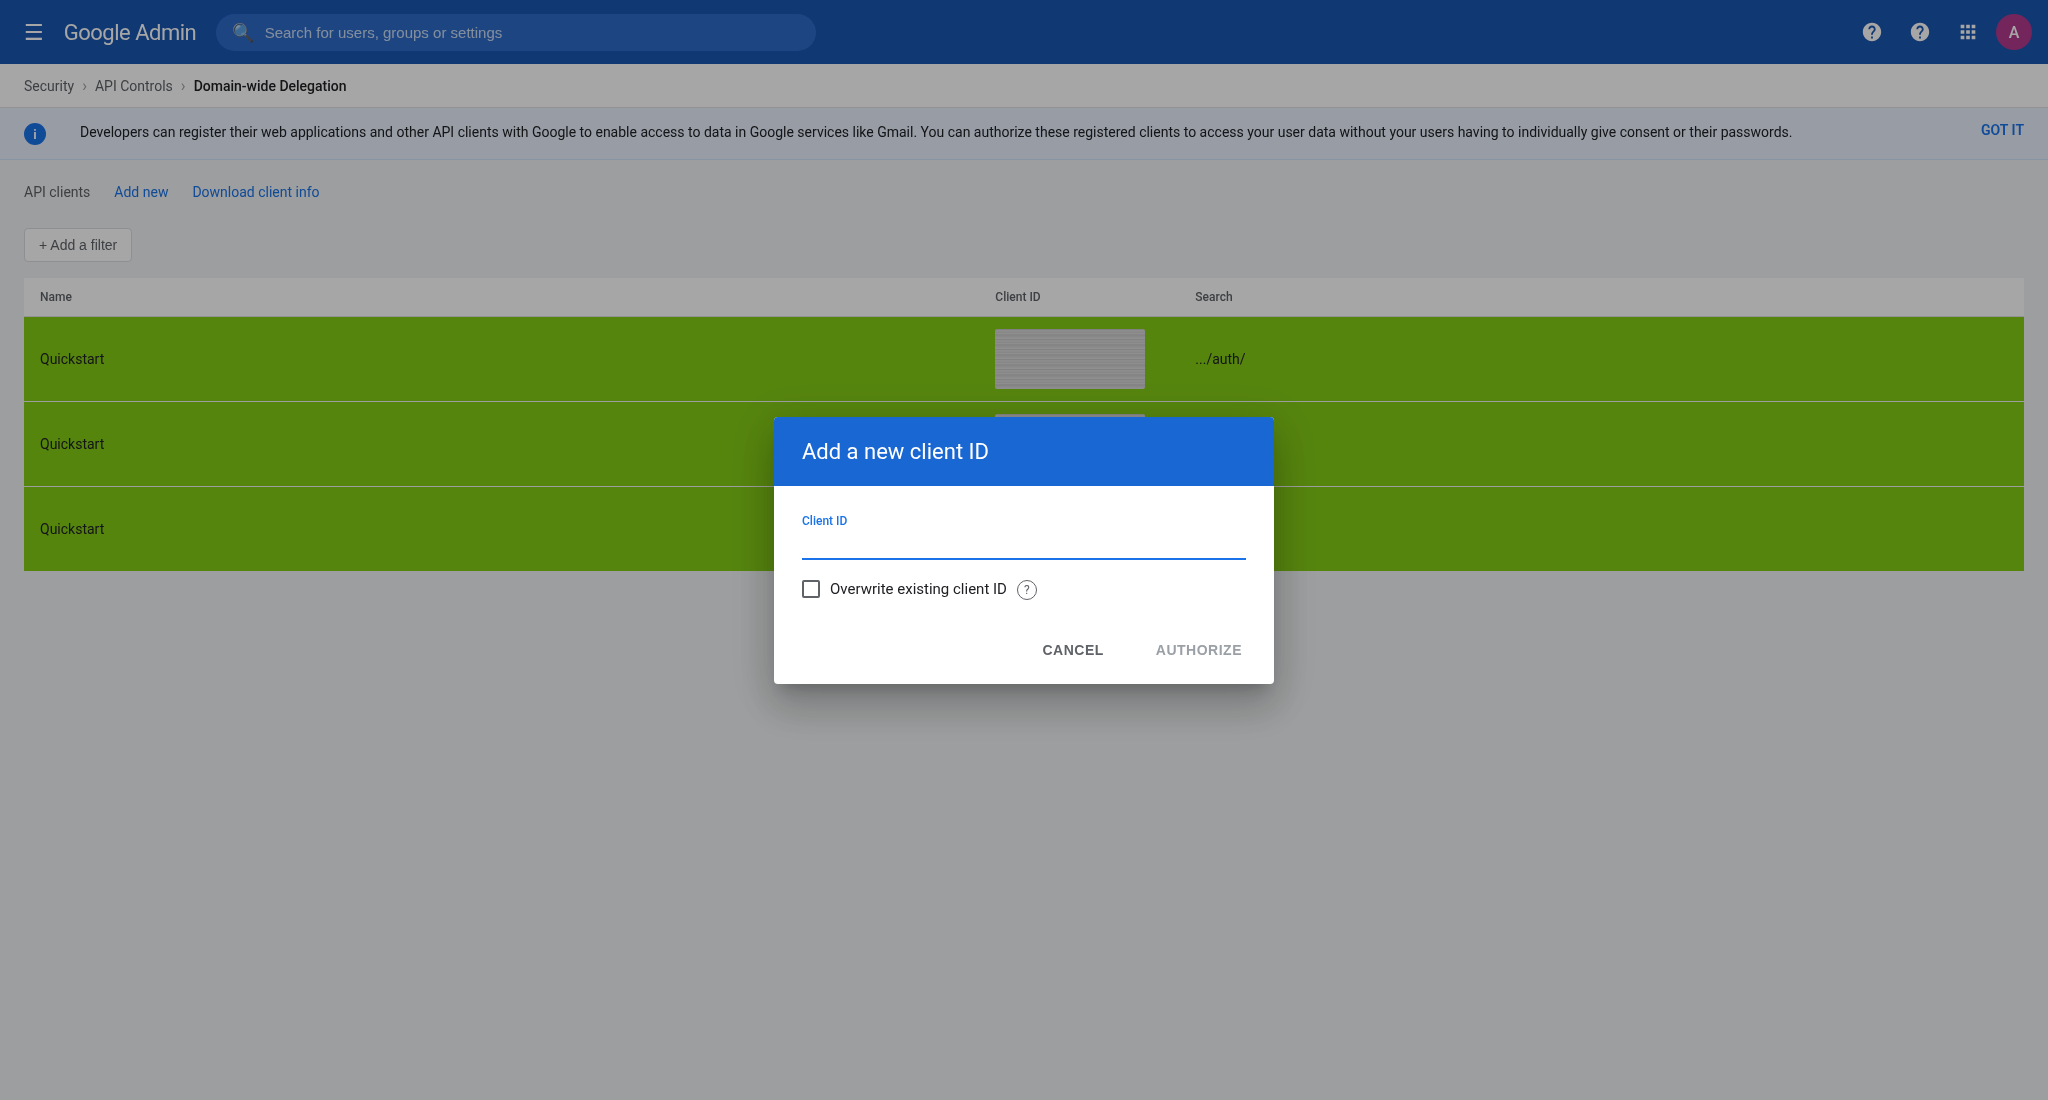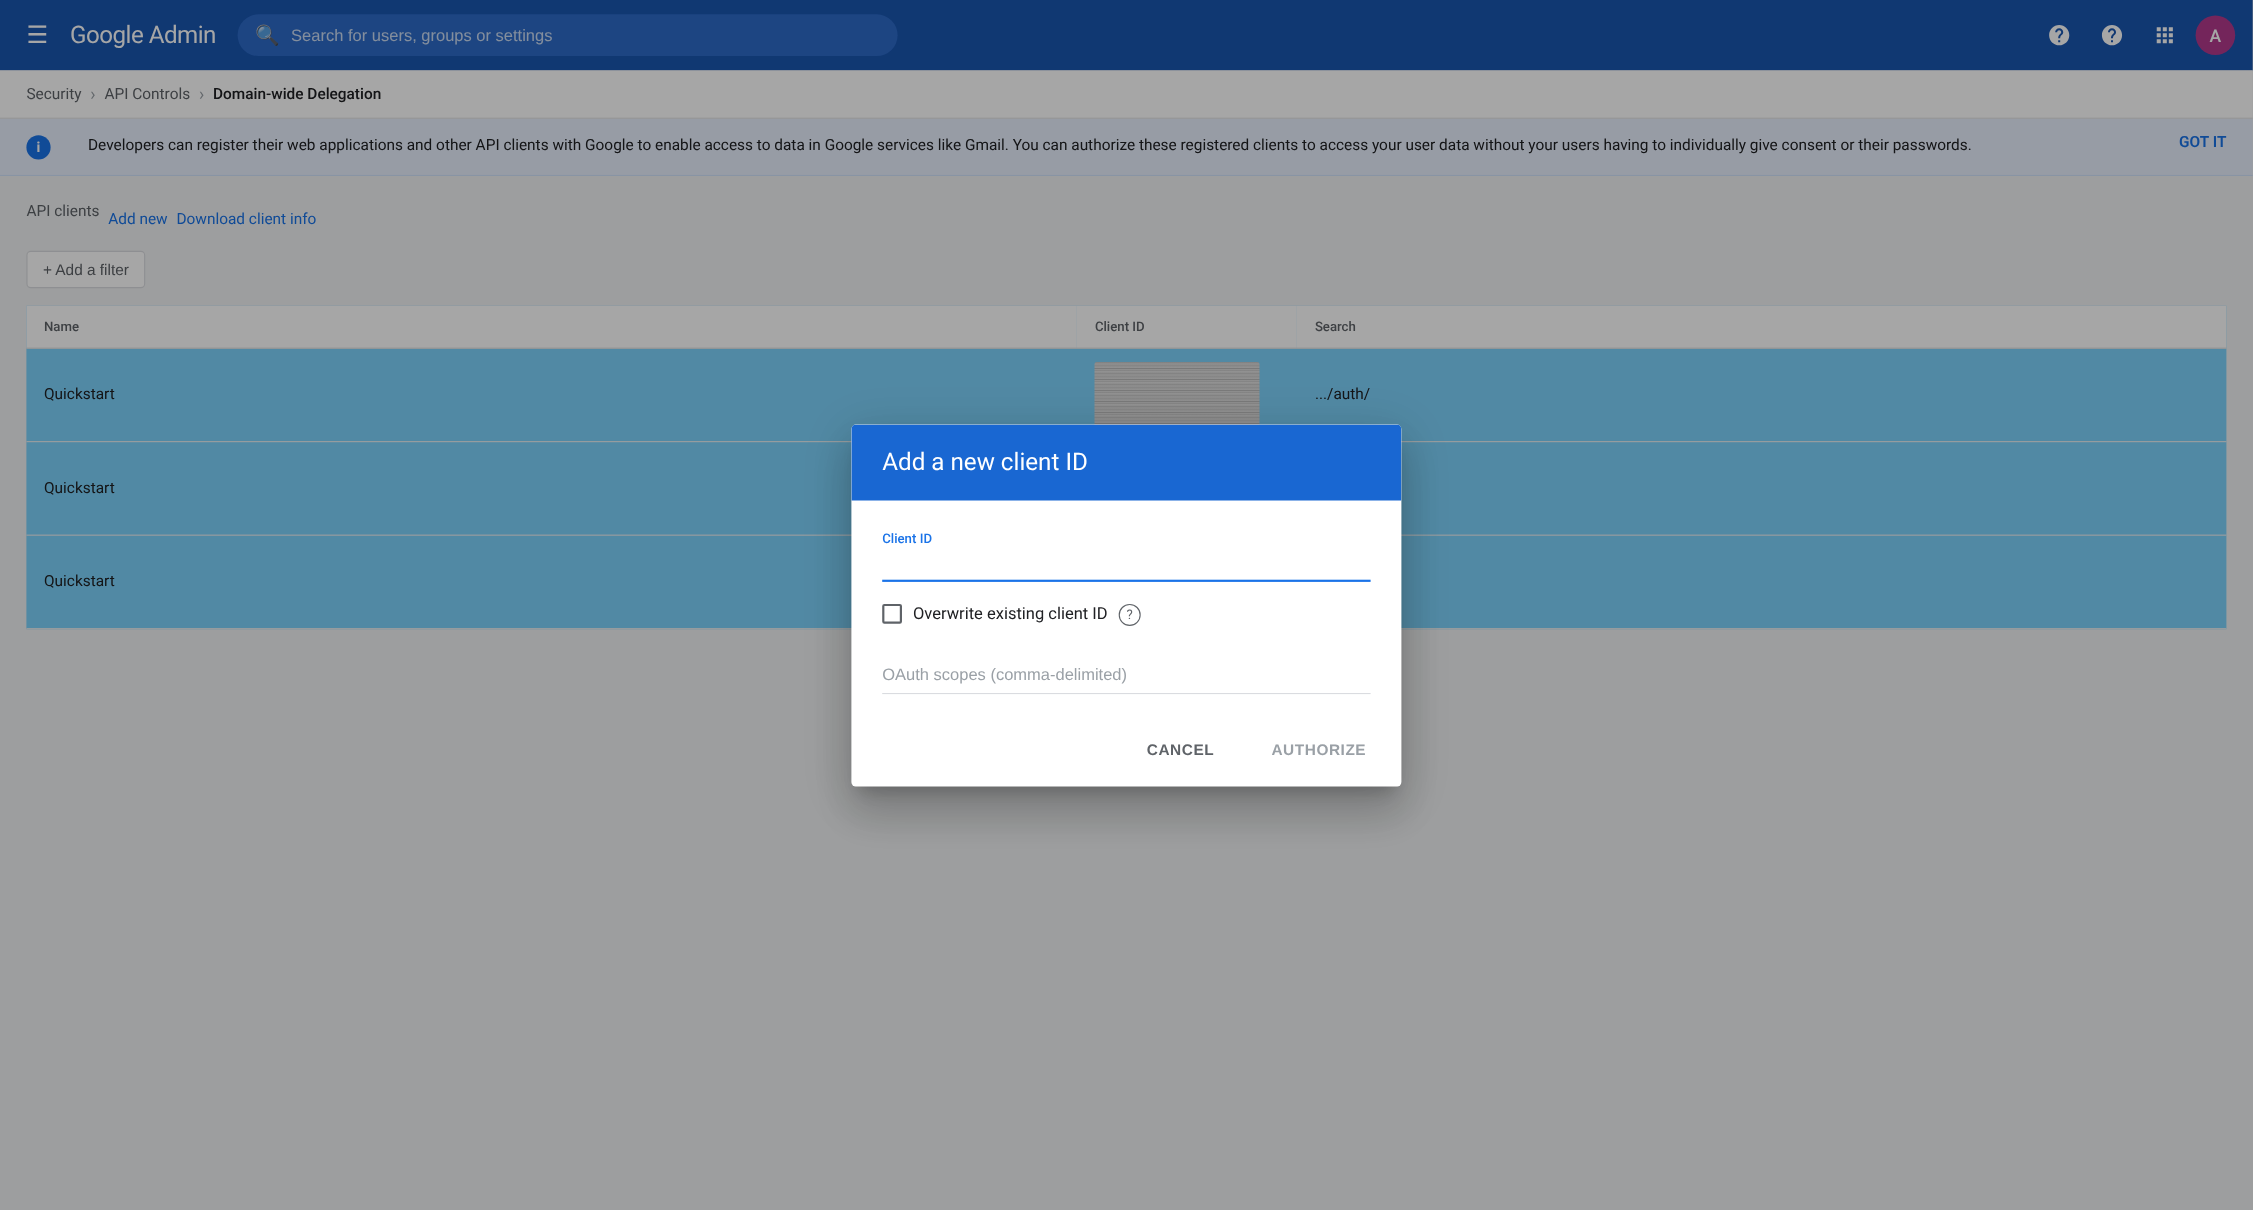--- a/index.html
+++ b/index.html
@@ -98,22 +98,22 @@
 
     
     .main-content {
       padding: 24px 24px;
       position: relative;
     }
 
     
     .tab-bar {
       display: flex;
-      align-items: flex-end;
-      gap: 8px;
+      align-items: flex-start;
+      gap: 24px;
       margin-bottom: 20px;
     }
     .tab-item { font-size: 14px; color: #5f6368; cursor: pointer; padding-bottom: 8px; }
     .tab-link { color: #1a73e8; font-size: 14px; cursor: pointer; }
 
     
     .filter-bar {
       display: flex;
       align-items: center;
       gap: 8px;
@@ -124,21 +124,21 @@
       border: 1px solid #dadce0;
       border-radius: 4px;
       padding: 8px 14px;
       font-size: 14px;
       color: #5f6368;
       cursor: pointer;
       background: #fff;
     }
 
     
-    .data-table { width: 100%; border-collapse: collapse; background: #7dd3fc; }
+    .data-table { width: 100%; border-collapse: collapse; background: #84cc16; }
     .data-table th {
       text-align: left;
       padding: 12px 16px;
       font-size: 12px;
       color: #5f6368;
       font-weight: 500;
       border-bottom: 1px solid #e0e0e0;
       background: #fff;
     }
     .data-table td {
@@ -386,23 +386,20 @@
         <div class="field-label">Client ID</div>
         <input class="field-input" type="text" value="" style="">
       </div>
 
       <div class="checkbox-row">
         <div class="checkbox-box"></div>
         <span class="checkbox-label">Overwrite existing client ID</span>
         <div class="help-icon">?</div>
       </div>
 
-      <div class="scopes-field">
-        <input class="scopes-input" type="text" placeholder="OAuth scopes (comma-delimited)" style="">
-      </div>
     </div>
 
     <div class="dialog-actions">
       <button class="btn-cancel">CANCEL</button>
       <button class="btn-authorize">AUTHORIZE</button>
     </div>
   </div>
 </div>
 
 </body></html>

